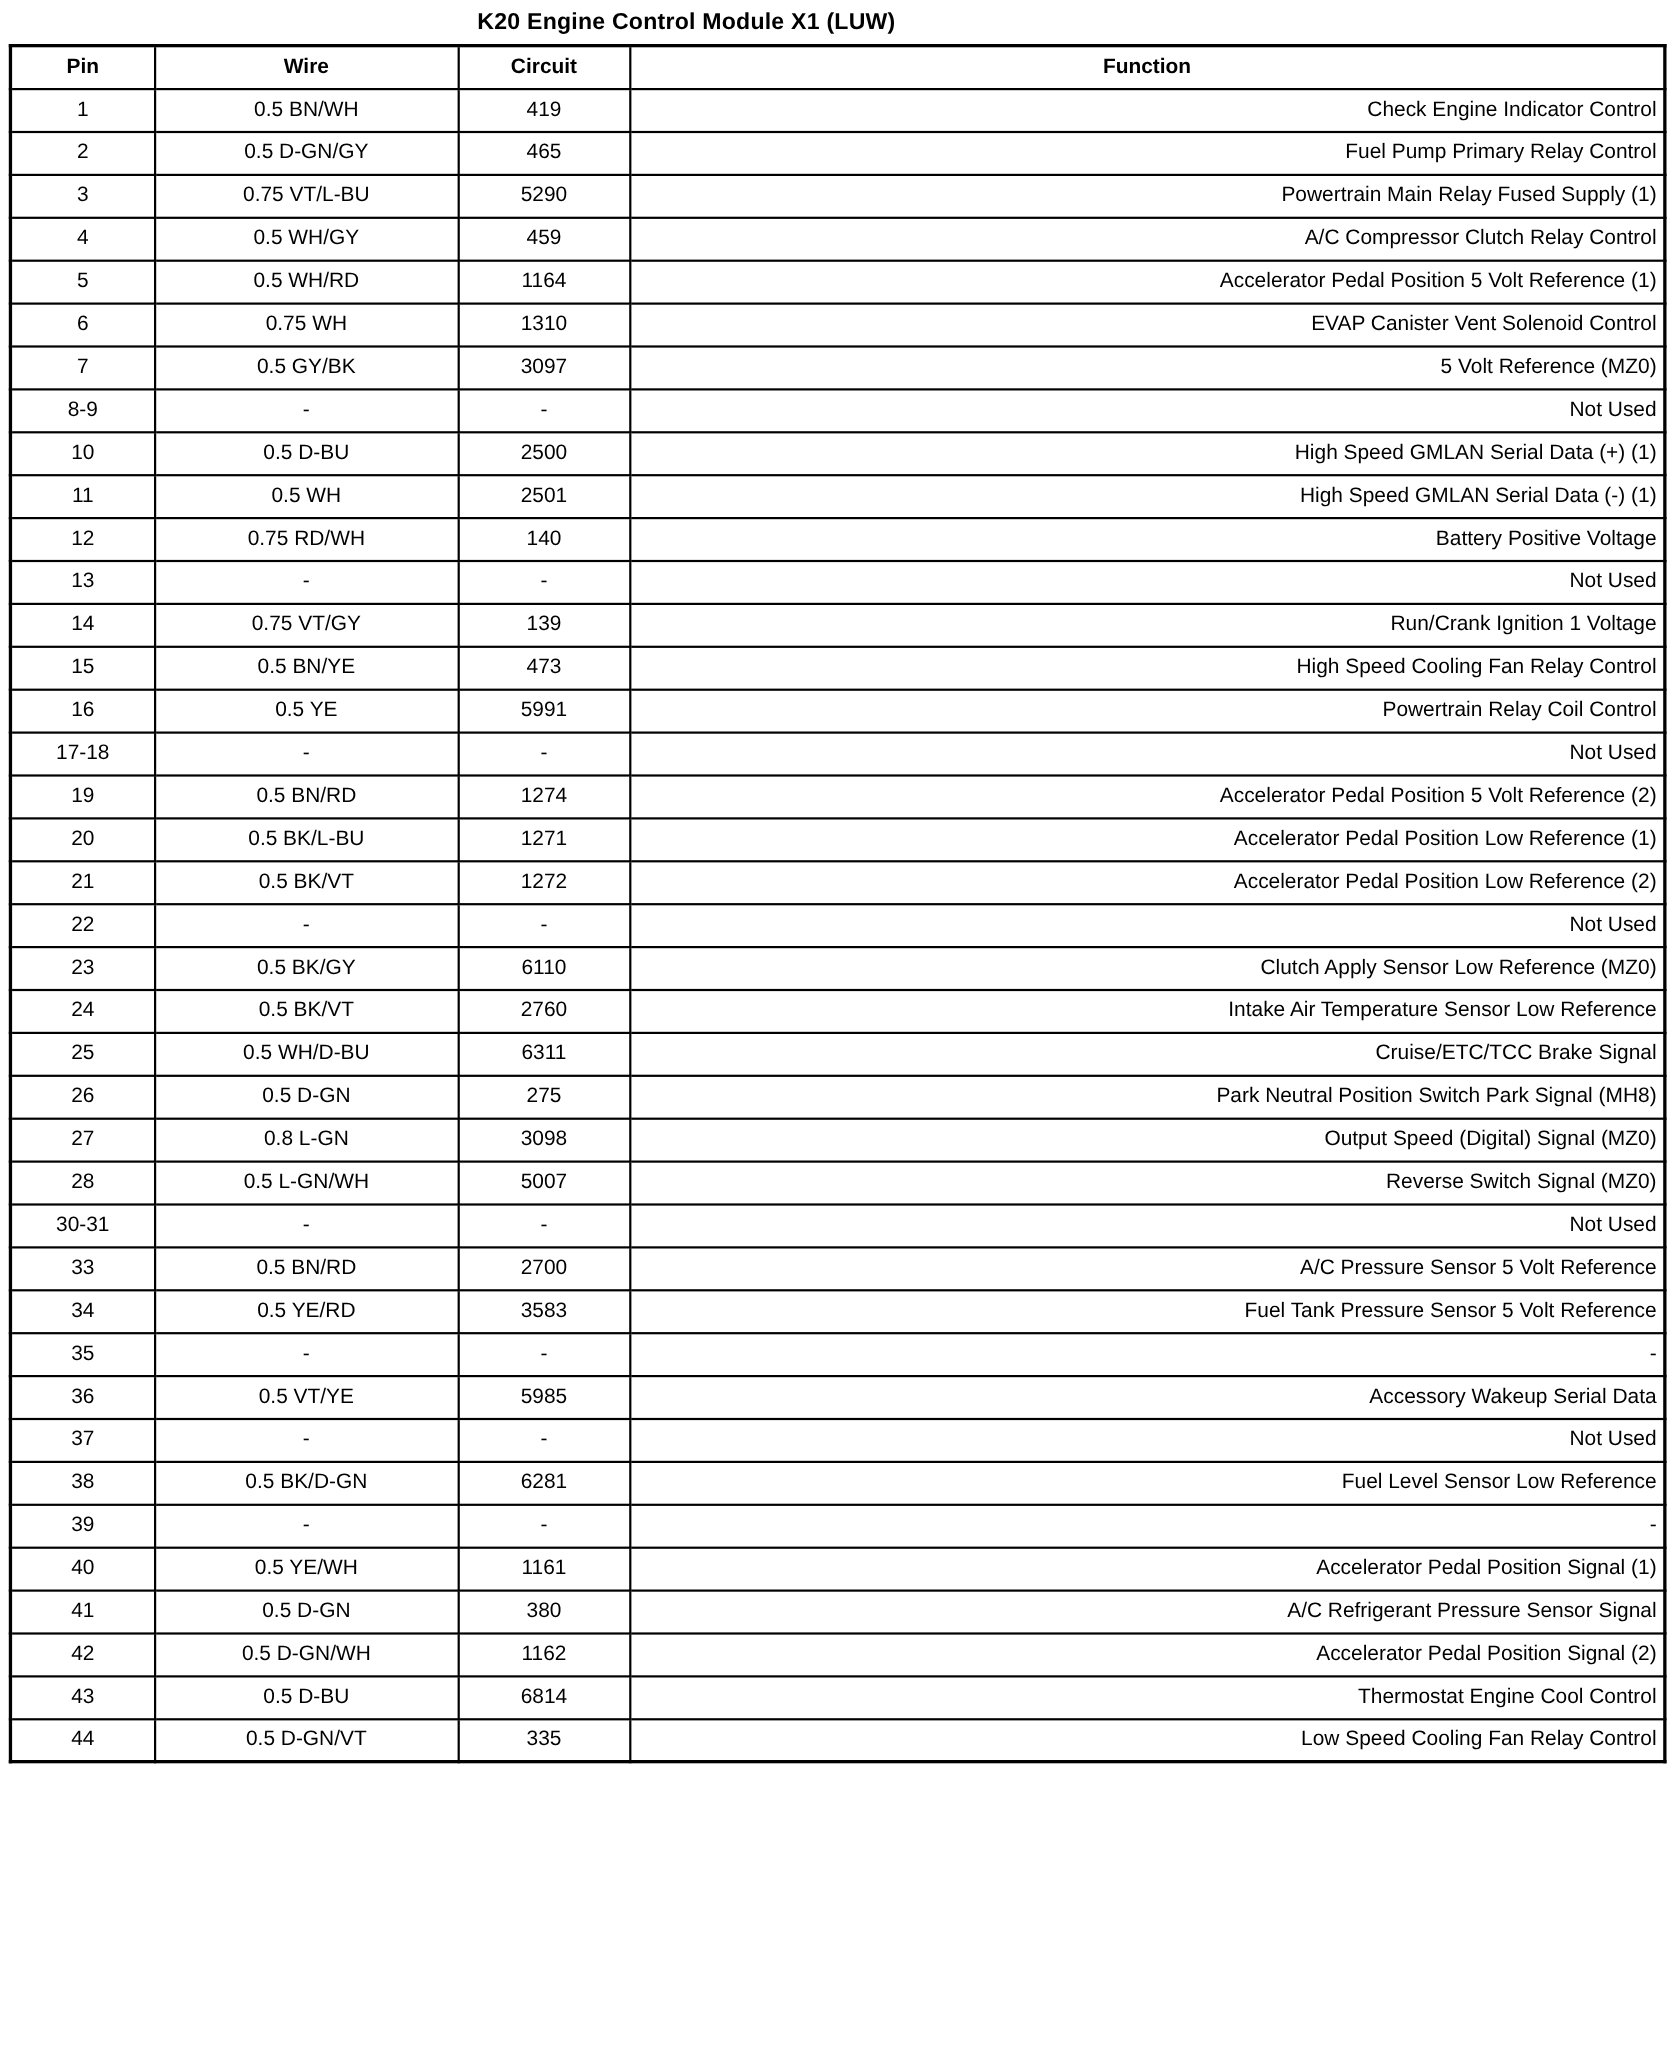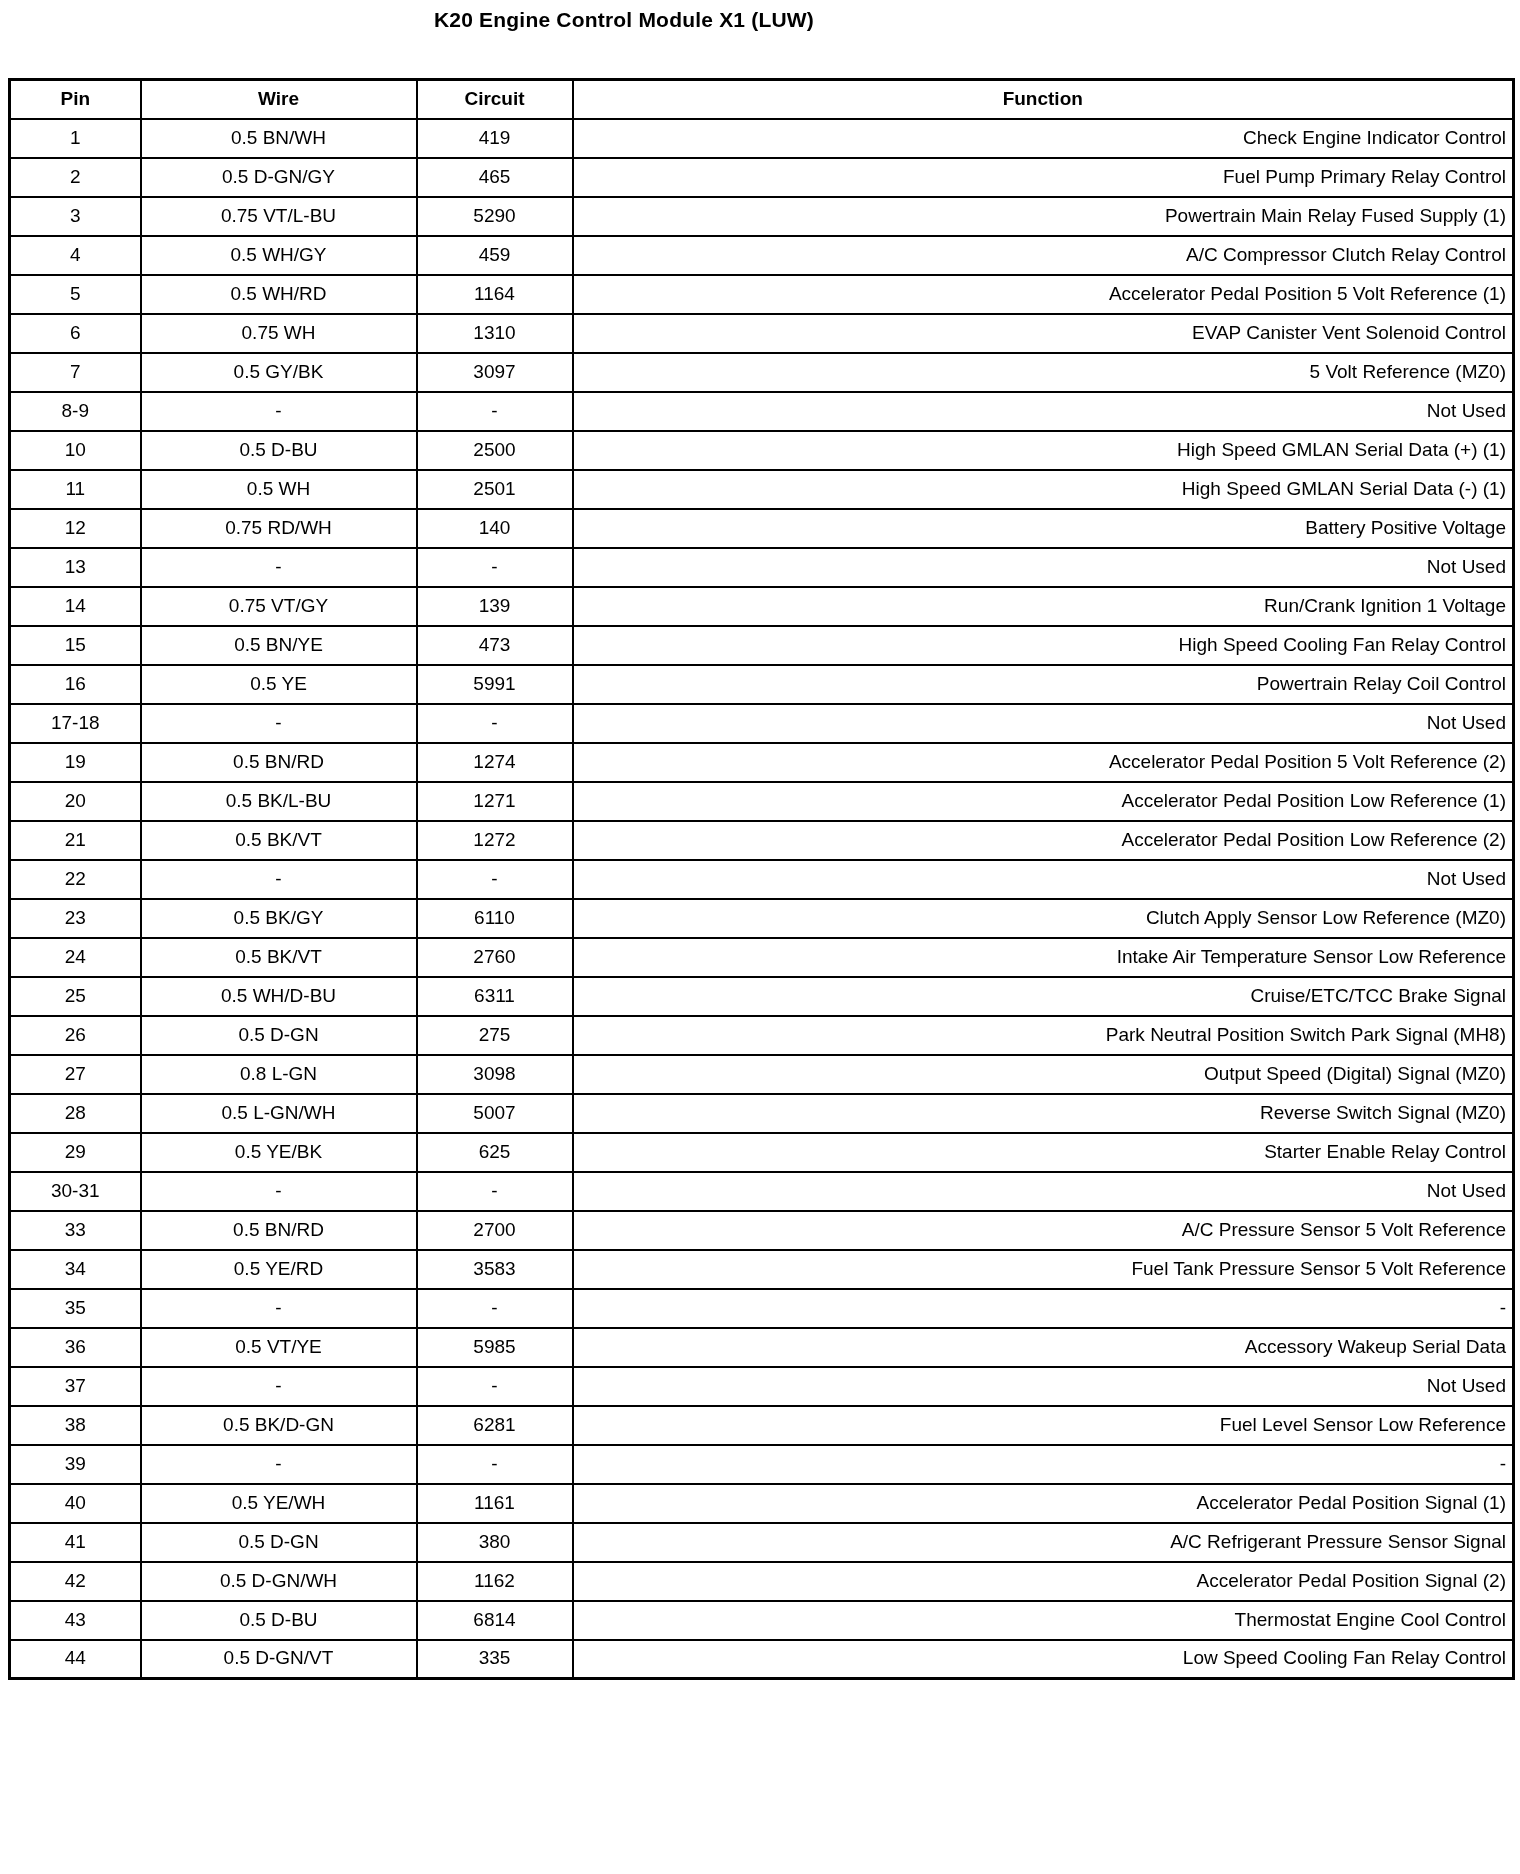--- a/index.html
+++ b/index.html
@@ -19,21 +19,20 @@
     font-weight: bold;
     font-size: 21px;
     padding: 2px 0 8px 0;
     letter-spacing: 0.2px;
   }
   table.pinout {
     border-collapse: collapse;
     width: 1504px;
     table-layout: fixed;
     border: 3px solid #000;
-    margin-top: 38px;
   }
   table.pinout th,
   table.pinout td {
     border: 2px solid #000;
     height: 39px;
     font-size: 19px;
     line-height: 1.1;
     padding: 0 6px;
     overflow: hidden;
     white-space: nowrap;
@@ -219,26 +218,20 @@
           <td class="c">3098</td>
           <td class="l">Output Speed (Digital) Signal (MZ0)</td>
         </tr>
         <tr>
           <td class="c">28</td>
           <td class="c">0.5 L-GN/WH</td>
           <td class="c">5007</td>
           <td class="l">Reverse Switch Signal (MZ0)</td>
         </tr>
         <tr>
-          <td class="c">29</td>
-          <td class="c">0.5 YE/BK</td>
-          <td class="c">625</td>
-          <td class="l">Starter Enable Relay Control</td>
-        </tr>
-        <tr>
           <td class="c">30-31</td>
           <td class="c">-</td>
           <td class="c">-</td>
           <td class="l">Not Used</td>
         </tr>
         <tr>
           <td class="c">33</td>
           <td class="c">0.5 BN/RD</td>
           <td class="c">2700</td>
           <td class="l">A/C Pressure Sensor 5 Volt Reference</td>

